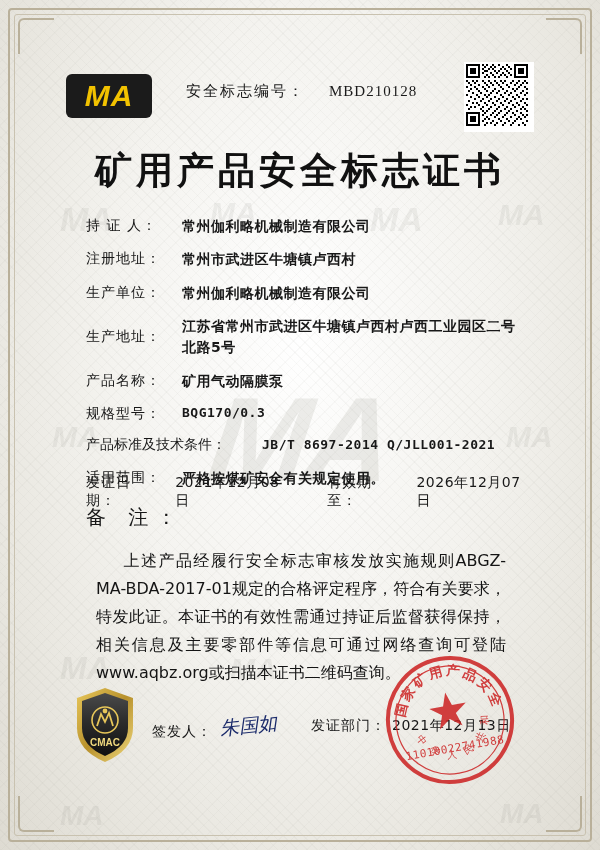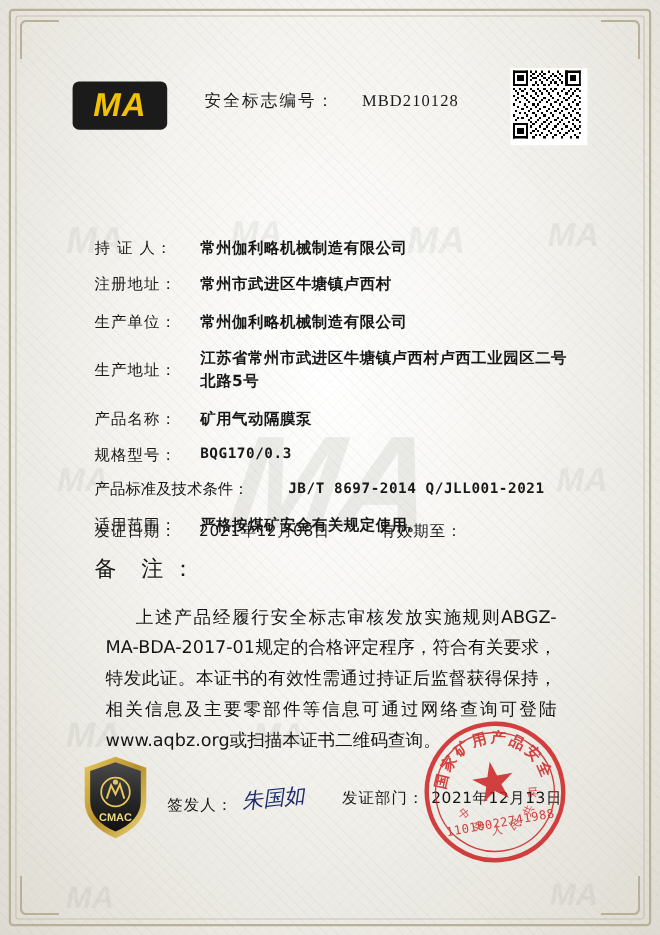--- a/index.html
+++ b/index.html
@@ -522,20 +522,21 @@
           <rect x="26" y="30" width="1" height="1"></rect>
           <rect x="29" y="30" width="1" height="1"></rect>
       </g>
     </svg>
   </div>
 
   <div class="cert-no-row">
     <span class="label">安全标志编号：</span><span class="value">MBD210128</span>
   </div>
 
+  <div class="title">矿用产品安全标志证书</div>
 
   <div class="fields">
     <div class="field-row">
       <div class="field-label">持 证 人：</div>
       <div class="field-value">常州伽利略机械制造有限公司</div>
     </div>
     <div class="field-row">
       <div class="field-label">注册地址：</div>
       <div class="field-value">常州市武进区牛塘镇卢西村</div>
     </div>
@@ -563,20 +564,21 @@
       <div class="field-label">适用范围：</div>
       <div class="field-value">严格按煤矿安全有关规定使用。</div>
     </div>
   </div>
 
   <div class="dates">
     <span class="lbl">发证日期：</span>
     <span class="val">2021年12月08日</span>
     <span class="gap"></span>
     <span class="lbl">有效期至：</span>
+    <span class="val">2026年12月07日</span>
   </div>
 
   <div class="remark">备    注：</div>
 
   <div class="note"><span class="indent"></span><span>上述产品经履行安全标志审核发放实施规则ABGZ-MA-BDA-2017-01规定的合格评定程序，符合有关要求，特发此证。本证书的有效性需通过持证后监督获得保持，相关信息及主要零部件等信息可通过网络查询可登陆www.aqbz.org或扫描本证书二维码查询。</span></div>
 
   <div class="cmac">
     <svg width="62" height="78" viewBox="0 0 62 78">
       <defs>
         <linearGradient id="shieldg" x1="0" y1="0" x2="0" y2="1">

